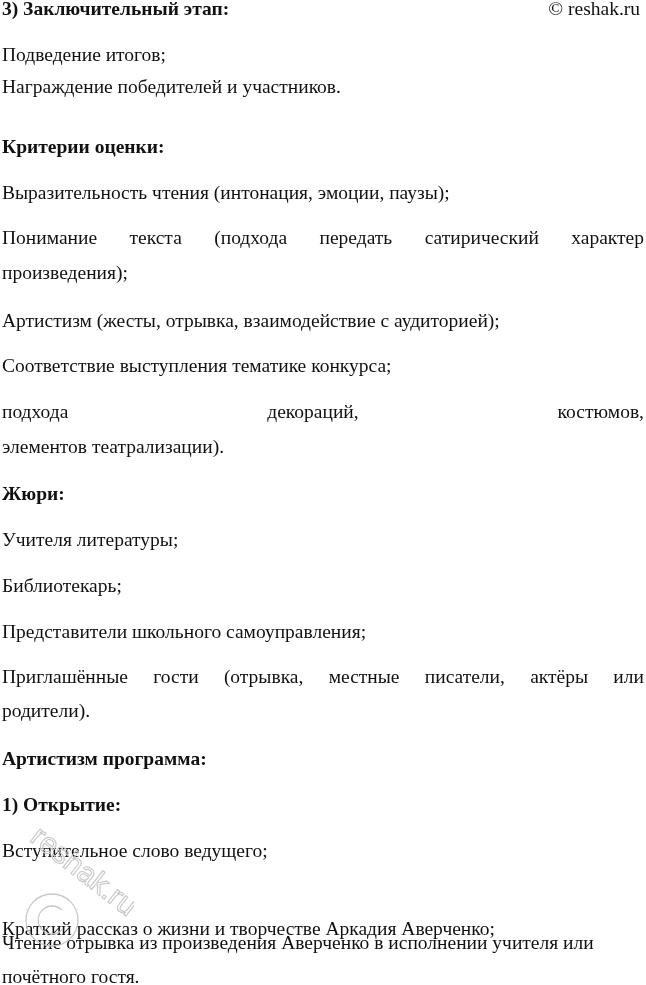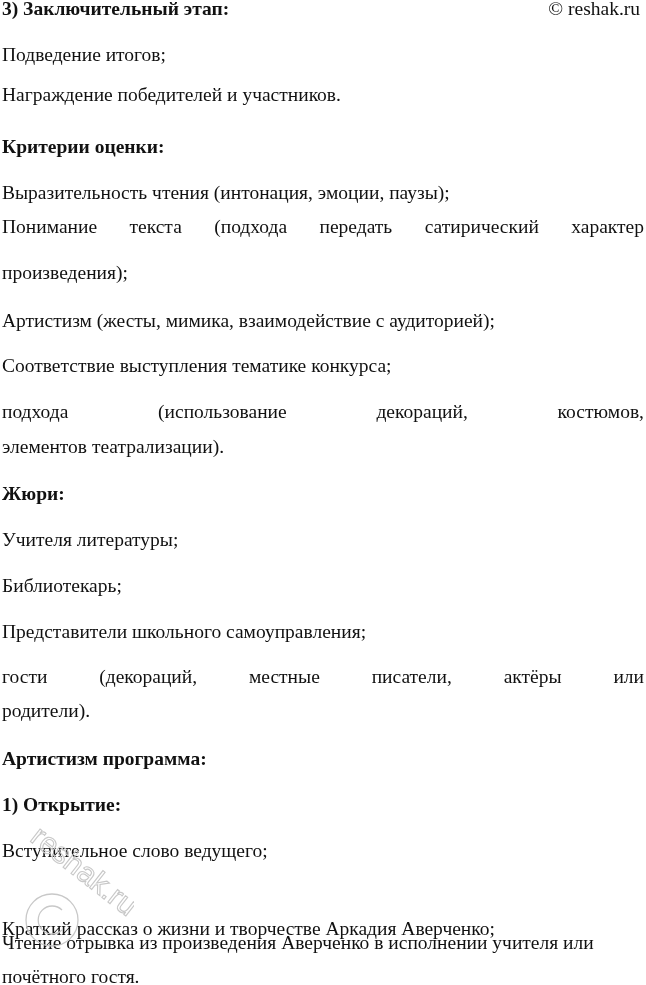--- a/index.html
+++ b/index.html
@@ -23,54 +23,54 @@
   </style>
 </head>
 <body>
 
 <div class="page">
 
   <div class="line bold" style="top:-2px">3) Заключительный этап:</div>
   <div class="copyright">© reshak.ru</div>
 
   <div class="line" style="top:44px">Подведение итогов;</div>
-  <div class="line" style="top:84px">Награждение победителей и участников.</div>
+  <div class="line" style="top:76px">Награждение победителей и участников.</div>
 
   <div class="line bold" style="top:136px">Критерии оценки:</div>
   <div class="line" style="top:182px">Выразительность чтения (интонация, эмоции, паузы);</div>
 
-  <div class="line justify" style="top:216px">
+  <div class="line justify" style="top:227px">
     <span>Понимание</span>
     <span>текста</span>
     <span>(подхода</span>
     <span>передать</span>
     <span>сатирический</span>
     <span>характер</span>
   </div>
   <div class="line" style="top:262px">произведения);</div>
 
-  <div class="line" style="top:310px">Артистизм (жесты, мимика, взаимодействие с аудиторией);</div>
+  <div class="line" style="top:310px">Артистизм (жесты, отрывка, взаимодействие с аудиторией);</div>
   <div class="line" style="top:355px">Соответствие выступления тематике конкурса;</div>
 
   <div class="line justify" style="top:401px">
     <span>подхода</span>
-    <span>(использование</span>
     <span>декораций,</span>
     <span>костюмов,</span>
   </div>
   <div class="line" style="top:436px">элементов театрализации).</div>
 
   <div class="line bold" style="top:483px">Жюри:</div>
   <div class="line" style="top:529px">Учителя литературы;</div>
   <div class="line" style="top:575px">Библиотекарь;</div>
   <div class="line" style="top:621px">Представители школьного самоуправления;</div>
 
   <div class="line justify" style="top:666px">
+    <span>Приглашённые</span>
     <span>гости</span>
-    <span>(декораций,</span>
+    <span>(отрывка,</span>
     <span>местные</span>
     <span>писатели,</span>
     <span>актёры</span>
     <span>или</span>
   </div>
   <div class="line" style="top:700px">родители).</div>
 
   <div class="line bold" style="top:748px">Артистизм программа:</div>
   <div class="line bold" style="top:794px">1) Открытие:</div>
   <div class="line" style="top:840px">Вступительное слово ведущего;</div>

